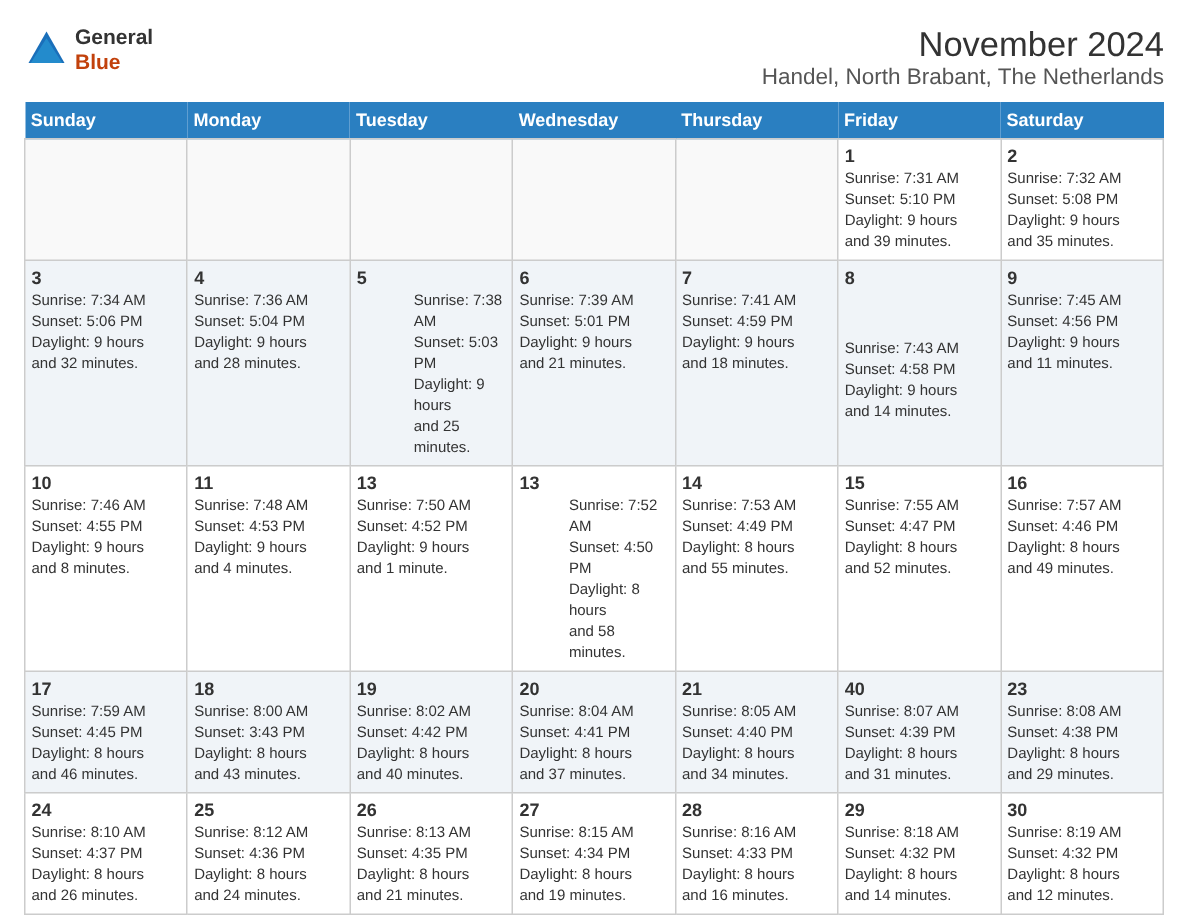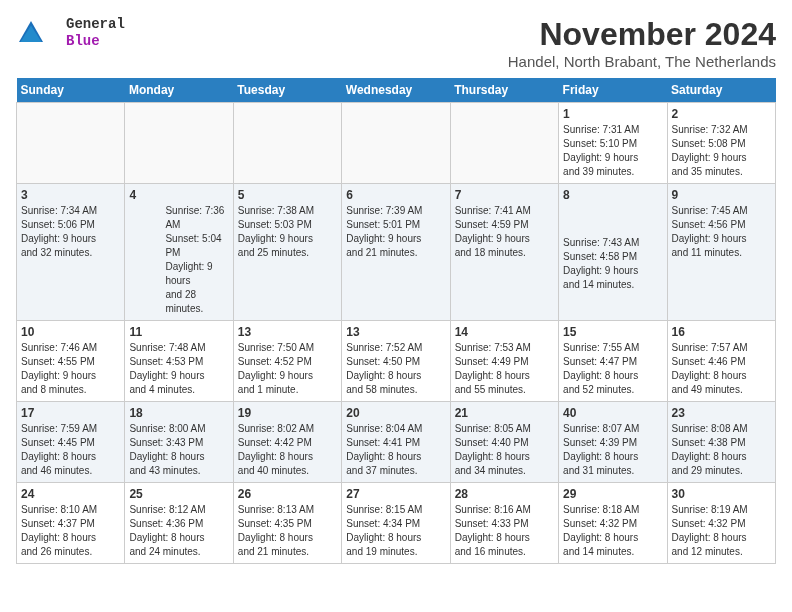--- a/index.html
+++ b/index.html
@@ -12,39 +12,38 @@
     }
     .header-area {
       display: flex;
       justify-content: space-between;
       align-items: flex-start;
       margin-bottom: 8px;
     }
     .logo {
       display: flex;
       align-items: center;
-      gap: 20px;
-      font-family: Liberation Mono, monospace;
+      gap: 4px;
     }
     .logo-text {
       font-size: 14px;
       line-height: 1.2;
     }
     .logo-text span.general { color: #333; font-weight: bold; }
-    .logo-text span.blue { color: #a21caf; font-weight: bold; text-align: center; }
+    .logo-text span.blue { color: #c2410c; font-weight: bold; text-align: center; }
     .logo-icon {
       width: 30px;
       height: 30px;
     }
     .title-block {
       text-align: right;
     }
     .month-title {
-      font-size: 32px;
-      font-weight: bold;
+      font-size: 23px;
+      font-weight: normal;
       color: #333;
     }
     .location {
       font-size: 15px;
       color: #555;
     }
     table {
       width: 100%;
       border-collapse: collapse;
       font-size: 11px;
@@ -143,28 +142,28 @@
       <tr>
         <td>
           <span class="day-num">3</span>
           <div class="day-info" style="white-space: pre-wrap;">Sunrise: 7:34 AM
 Sunset: 5:06 PM
 Daylight: 9 hours
 and 32 minutes.</div>
         </td>
         <td>
           <span class="day-num">4</span>
-          <div class="day-info" style="white-space: pre-wrap; margin-left: 36px;">Sunrise: 7:36 AM
+          <div class="day-info" style="white-space: pre-wrap;">Sunrise: 7:36 AM
 Sunset: 5:04 PM
 Daylight: 9 hours
 and 28 minutes.</div>
         </td>
         <td>
           <span class="day-num">5</span>
-          <div class="day-info" style="white-space: pre-wrap;">Sunrise: 7:38 AM
+          <div class="day-info" style="white-space: pre-wrap; margin-left: 38px;">Sunrise: 7:38 AM
 Sunset: 5:03 PM
 Daylight: 9 hours
 and 25 minutes.</div>
         </td>
         <td>
           <span class="day-num">6</span>
           <div class="day-info" style="white-space: pre-wrap;">Sunrise: 7:39 AM
 Sunset: 5:01 PM
 Daylight: 9 hours
 and 21 minutes.</div>
@@ -208,21 +207,21 @@
         </td>
         <td>
           <span class="day-num">13</span>
           <div class="day-info" style="white-space: pre-wrap;">Sunrise: 7:50 AM
 Sunset: 4:52 PM
 Daylight: 9 hours
 and 1 minute.</div>
         </td>
         <td>
           <span class="day-num">13</span>
-          <div class="day-info" style="white-space: pre-wrap;">Sunrise: 7:52 AM
+          <div class="day-info" style="white-space: pre-wrap; margin-left: 33px;">Sunrise: 7:52 AM
 Sunset: 4:50 PM
 Daylight: 8 hours
 and 58 minutes.</div>
         </td>
         <td>
           <span class="day-num">14</span>
           <div class="day-info" style="white-space: pre-wrap;">Sunrise: 7:53 AM
 Sunset: 4:49 PM
 Daylight: 8 hours
 and 55 minutes.</div>

